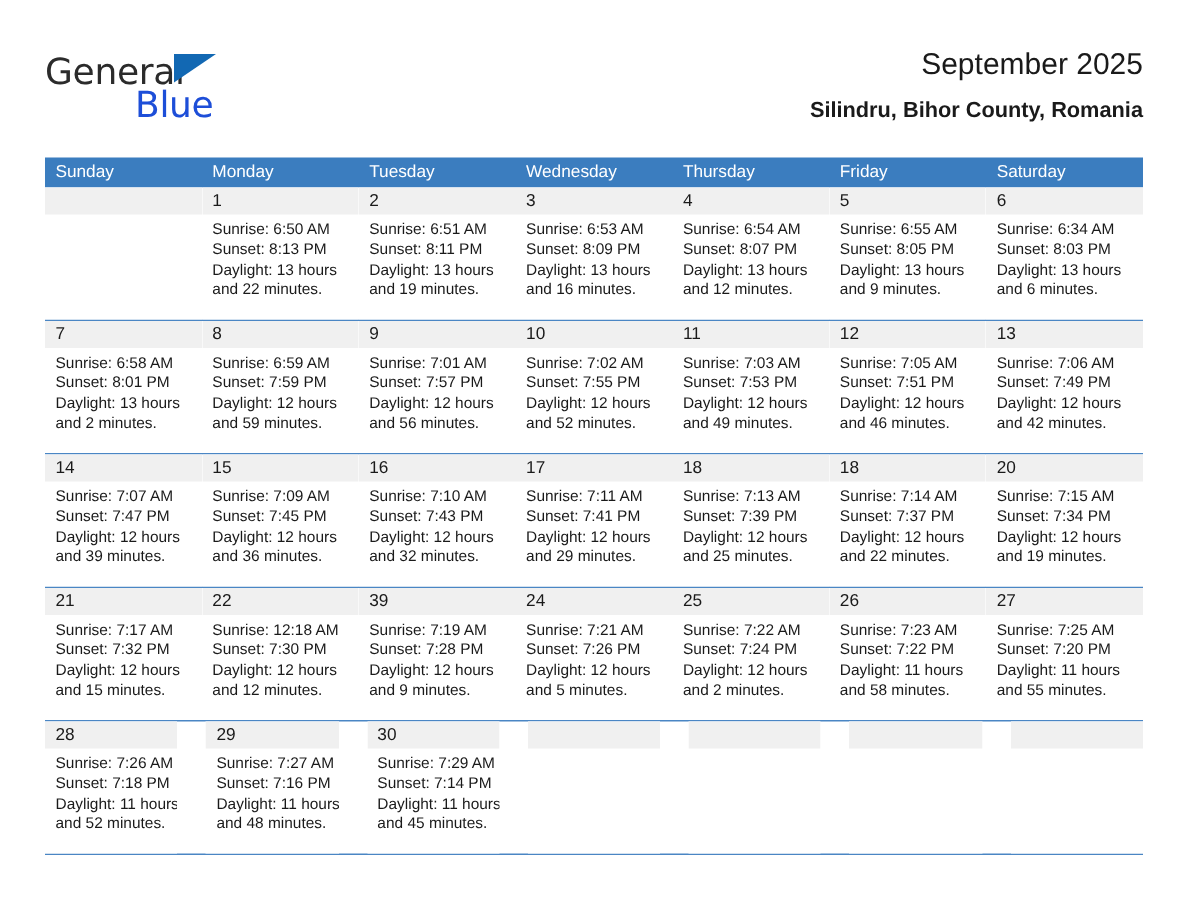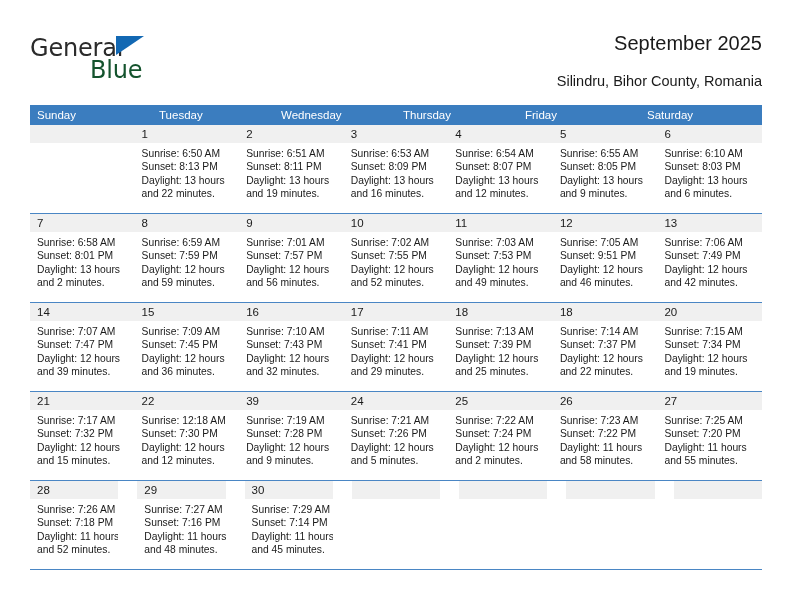--- a/index.html
+++ b/index.html
@@ -56,44 +56,44 @@
     height: 0;
     border-left: 28px solid #1268b3;
     border-bottom: 19px solid transparent;
   }
   .logo-blue {
     position: absolute;
     left: 60px;
     top: 22px;
     font-size: 24px;
     letter-spacing: -0.2px;
-    color: #14532d;
+    color: #1d4ed8;
     font-family: "DejaVu Sans", sans-serif;
     font-weight: 400;
     line-height: 28px;
   }
   .title-block {
     position: absolute;
     right: 0;
     top: 0;
     text-align: right;
   }
   .cal-title {
     font-size: 20px;
     color: #1a1a1a;
     font-weight: 400;
     line-height: 34px;
     white-space: nowrap;
   }
   .cal-subtitle {
     font-size: 14.5px;
     color: #1a1a1a;
-    font-weight: 400;
+    font-weight: 700;
     line-height: 22px;
-    margin-top: 10px;
+    margin-top: 3px;
     white-space: nowrap;
   }
 
   
   .calendar {
     position: absolute;
     left: 30px;
     top: 105px;
     width: 732px;
   }
@@ -168,20 +168,21 @@
     <div class="title-block">
       <div class="cal-title">September 2025</div>
       <div class="cal-subtitle">Silindru, Bihor County, Romania</div>
     </div>
 
   </div>
 
   <div class="calendar">
     <div class="weekday-row" id="weekday-row">
         <div class="weekday">Sunday</div>
+        <div class="weekday">Monday</div>
         <div class="weekday">Tuesday</div>
         <div class="weekday">Wednesday</div>
         <div class="weekday">Thursday</div>
         <div class="weekday">Friday</div>
         <div class="weekday">Saturday</div>
       </div>
     <div id="weeks-container">
         <div class="week-row">
           <div class="day-cell empty">
             <div class="day-number-band"></div>
@@ -228,21 +229,21 @@
             <div class="day-info">
               <div>Sunrise: 6:55 AM</div>
               <div>Sunset: 8:05 PM</div>
               <div>Daylight: 13 hours</div>
               <div>and 9 minutes.</div>
             </div>
           </div>
           <div class="day-cell">
             <div class="day-number-band">6</div>
             <div class="day-info">
-              <div>Sunrise: 6:10 AM</div>
+              <div>Sunrise: 6:34 AM</div>
               <div>Sunset: 8:03 PM</div>
               <div>Daylight: 13 hours</div>
               <div>and 6 minutes.</div>
             </div>
           </div>
         </div>
         <div class="week-row">
           <div class="day-cell">
             <div class="day-number-band">7</div>
             <div class="day-info">
@@ -285,21 +286,21 @@
               <div>Sunrise: 7:03 AM</div>
               <div>Sunset: 7:53 PM</div>
               <div>Daylight: 12 hours</div>
               <div>and 49 minutes.</div>
             </div>
           </div>
           <div class="day-cell">
             <div class="day-number-band">12</div>
             <div class="day-info">
               <div>Sunrise: 7:05 AM</div>
-              <div>Sunset: 9:51 PM</div>
+              <div>Sunset: 7:51 PM</div>
               <div>Daylight: 12 hours</div>
               <div>and 46 minutes.</div>
             </div>
           </div>
           <div class="day-cell">
             <div class="day-number-band">13</div>
             <div class="day-info">
               <div>Sunrise: 7:06 AM</div>
               <div>Sunset: 7:49 PM</div>
               <div>Daylight: 12 hours</div>

